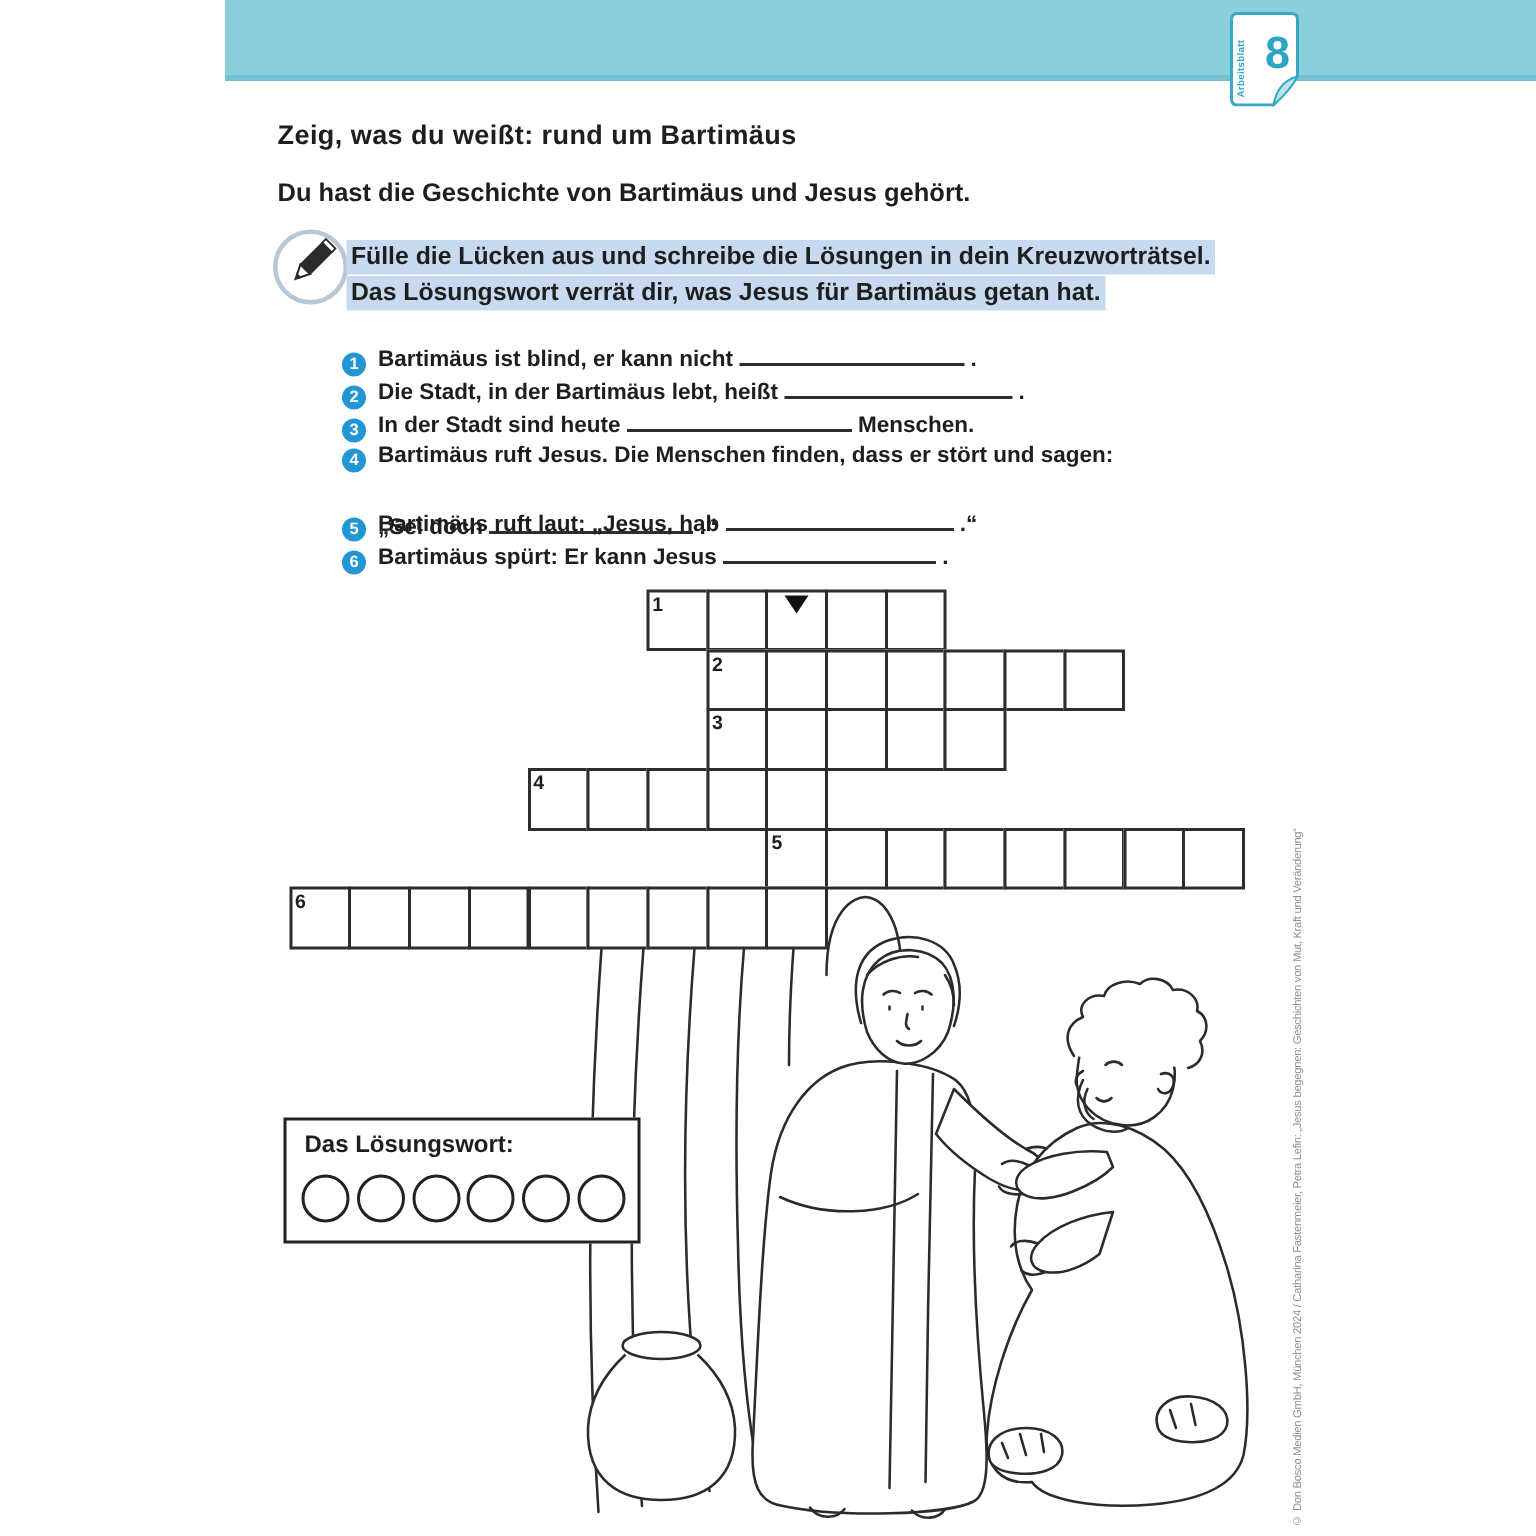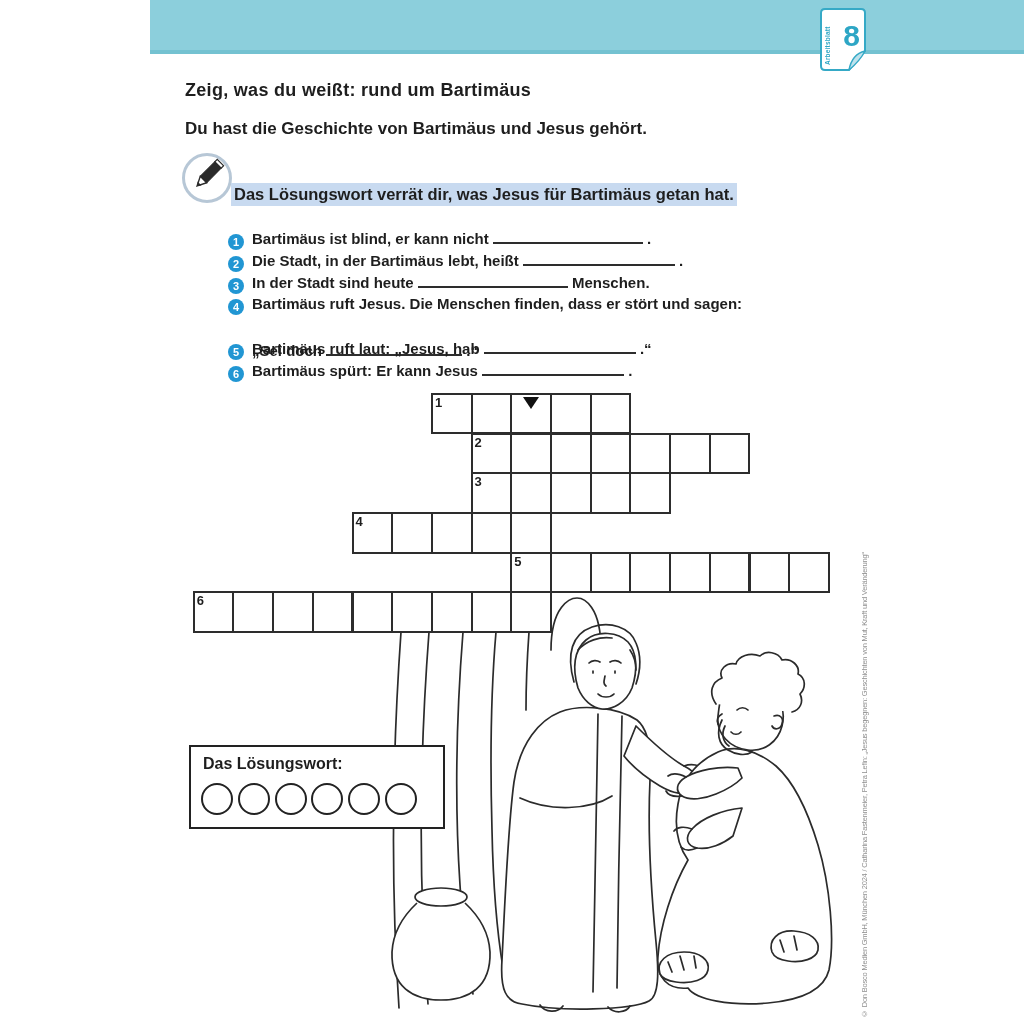--- a/index.html
+++ b/index.html
@@ -40,21 +40,21 @@
   
   .cell{position:absolute;border:2px solid #2d2d2d;background:#fff;box-sizing:border-box;}
   .cellnum{position:absolute;left:2px;top:0px;font-size:13px;font-weight:600;color:#1e1e1e;}
   .marker{position:absolute;width:0;height:0;border-left:8px solid transparent;
           border-right:8px solid transparent;border-top:12px solid #111;}
 
   
   #illus{position:absolute;left:360px;top:580px;z-index:1;}
 
   
-  .solbox{position:absolute;left:189px;top:745px;width:256px;height:84px;background:#fff;
+  .solbox{position:absolute;left:189px;top:745px;width:238px;height:84px;background:#fff;
           border:2px solid #222;z-index:2;box-sizing:border-box;}
   .solbox .lbl{position:absolute;left:12px;top:8px;font-size:16px;font-weight:600;}
   .sol-circle{position:absolute;top:36px;width:32px;height:32px;border:2px solid #222;
               border-radius:50%;box-sizing:border-box;background:#fff;}
 
   
   .copyright{position:absolute;left:860px;top:540px;height:478px;
              writing-mode:vertical-rl;transform:rotate(180deg);
              font-size:7.5px;letter-spacing:-0.2px;color:#8f8f8f;white-space:nowrap;}
 </style>
@@ -82,21 +82,21 @@
       <g transform="rotate(135 26 26)">
         <rect x="10" y="21.5" width="21" height="9" fill="#2b2b2b" stroke="#2b2b2b" stroke-width="1"></rect>
         <polygon points="31,21.5 40,26 31,30.5" fill="#ffffff" stroke="#2b2b2b" stroke-width="1.4"></polygon>
         <polygon points="36.6,23.3 40,26 36.6,28.7" fill="#2b2b2b"></polygon>
         <rect x="7" y="21.5" width="3.4" height="9" fill="#ffffff" stroke="#2b2b2b" stroke-width="1.2"></rect>
       </g>
     </svg>
   </div>
 
   <div class="instr">
-    <br>
+    <span class="hl">Fülle die Lücken aus und schreibe die Lösungen in dein Kreuzworträtsel.</span><br>
     <span class="hl">Das Lösungswort verrät dir, was Jesus für Bartimäus getan hat.</span>
   </div>
 
   <div id="items">
       <div class="item" style="top: 229px;"><span class="badge">1</span>Bartimäus ist blind, er kann nicht <span class="blank" style="width: 150px;"></span> .</div>
       <div class="item" style="top: 251px;"><span class="badge">2</span>Die Stadt, in der Bartimäus lebt, heißt <span class="blank" style="width: 152px;"></span> .</div>
       <div class="item" style="top: 273px;"><span class="badge">3</span>In der Stadt sind heute <span class="blank" style="width: 150px;"></span> Menschen.</div>
       <div class="item" style="top: 295px;"><span class="badge">4</span>Bartimäus ruft Jesus. Die Menschen finden, dass er stört und sagen:</div>
       <div class="item cont" style="top: 317px;">„Sei doch <span class="blank" style="width: 136px;"></span> .“</div>
       <div class="item" style="top: 339px;"><span class="badge">5</span>Bartimäus ruft laut: „Jesus, hab <span class="blank" style="width: 152px;"></span> .“</div>

